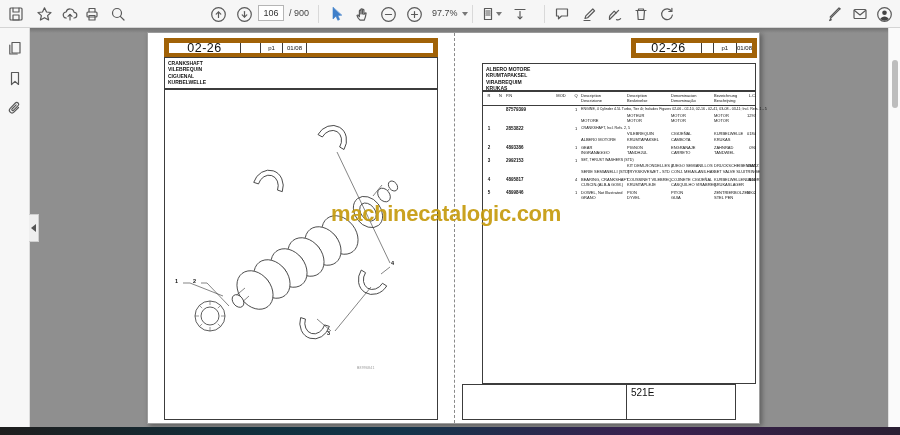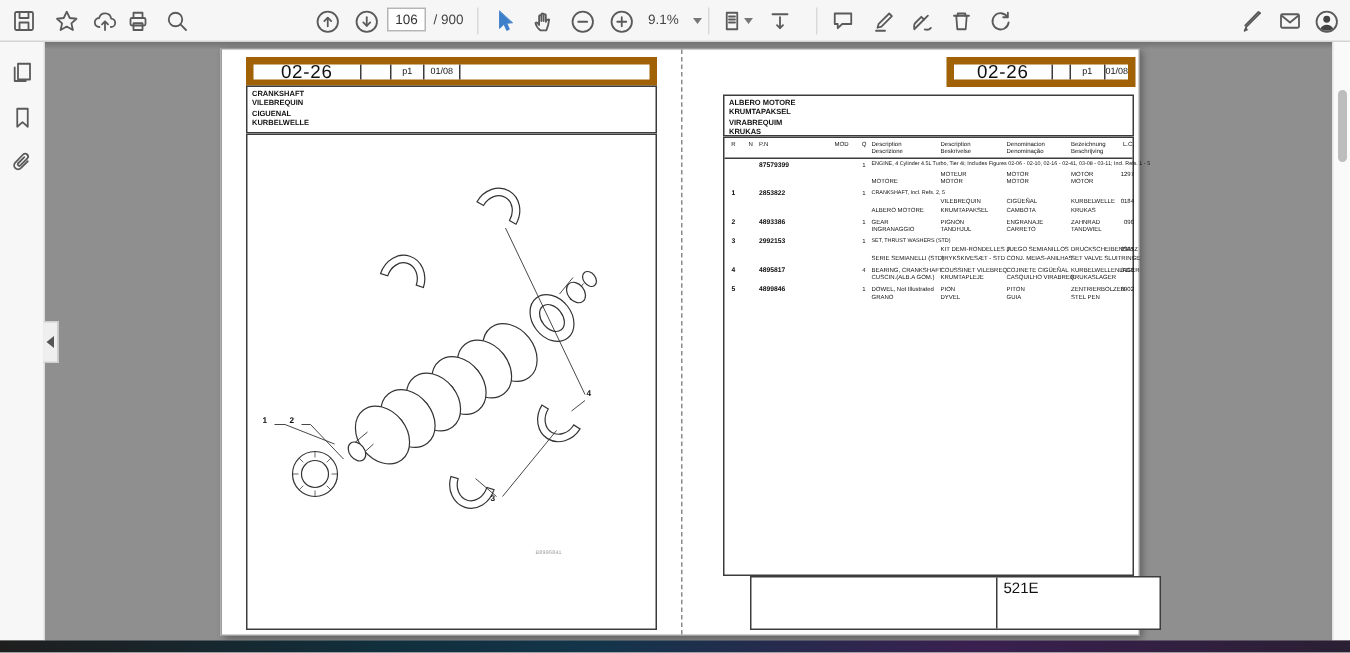--- a/index.html
+++ b/index.html
@@ -49,21 +49,21 @@
   .phead{position:absolute;left:0;top:0;width:100%;height:14px;border-bottom:1px solid #3c3c3c;box-sizing:border-box;}
   .phead span{position:absolute;font-size:4px;line-height:4.8px;color:#111;white-space:pre;}
   .prows{position:absolute;left:0;top:15px;width:100%;}
   .prow{position:relative;margin-bottom:2px;}
   .pline{position:relative;height:5.6px;}
   .pline span{position:absolute;top:0;font-size:4px;line-height:5.6px;color:#111;white-space:nowrap;}
   .pline .pn{font-weight:bold;font-size:4.5px;}
   .pline .ref{font-weight:bold;font-size:4.5px;}
   .pline .eng{font-size:3.6px;}
 
-  .modelbox{position:absolute;left:352px;top:351px;width:274px;height:36px;border:1px solid #3c3c3c;box-sizing:border-box;display:flex;background:#fff;}
+  .modelbox{position:absolute;left:314px;top:351px;width:274px;height:36px;border:1px solid #3c3c3c;box-sizing:border-box;display:flex;background:#fff;}
   .modelbox .mleft{width:164px;border-right:1px solid #3c3c3c;box-sizing:border-box;}
   .modelbox .mright{flex:1;padding:2px 4px;font-size:10px;color:#111;}
 
   .watermark{position:absolute;left:183px;top:168px;font-size:22px;font-weight:bold;color:#c69c10;opacity:.93;letter-spacing:-.3px;white-space:nowrap;z-index:10;}
 
   
   .vscroll{position:absolute;right:0;top:28px;bottom:8px;width:12px;background:#fafafa;border-left:1px solid #e2e2e2;box-sizing:border-box;z-index:25;}
   .vthumb{position:absolute;left:3px;top:32px;width:6px;height:48px;background:#bdbdbd;border-radius:3px;}
   .bottombar{position:absolute;left:0;bottom:0;width:900px;height:8px;background:linear-gradient(90deg,#1e1e1e 0%,#10303e 30%,#14344a 45%,#3a2050 72%,#2a1f33 100%);z-index:40;}
 </style>
@@ -140,21 +140,21 @@
           <circle cx="8.5" cy="8.5" r="6.8"></circle>
           <path d="M5.5 8.5h6"></path>
         </svg>
       </div>
     <div class="tbtn" style="left:402px">
         <svg width="17" height="17">
           <circle cx="8.5" cy="8.5" r="6.8"></circle>
           <path d="M5.5 8.5h6M8.5 5.5v6"></path>
         </svg>
       </div>
-    <span class="tlabel" style="left:432px">9.1%</span>
+    <span class="tlabel" style="left:432px">97.7%</span>
     <span class="caret" style="left:462px;top:12px"></span>
 
     <div class="tsep" style="left:472px"></div>
 
     <div class="tbtn" style="left:476px">
         <svg width="16" height="16">
           <rect x="4.5" y="2.5" width="7" height="11"></rect>
           <path d="M6 5h4M6 7h4M6 9h4"></path>
         </svg>
       </div>
@@ -461,20 +461,21 @@
             </div>
           </div>
       </div>
 
       <div class="modelbox">
         <div class="mleft"></div>
         <div class="mright">521E</div>
       </div>
 
       <div class="fold"></div>
+      <div class="watermark">machinecatalogic.com</div>
     </div>
   </div>
 
   <div class="vscroll">
     <div class="vthumb"></div>
   </div>
   <div class="bottombar"></div>
 
 </div>
 

